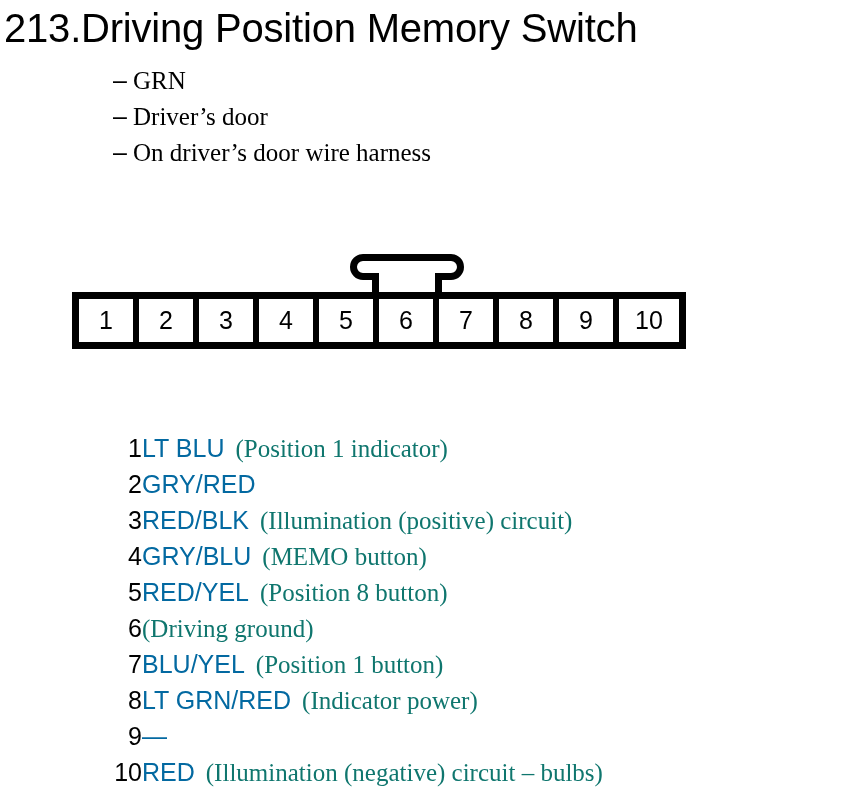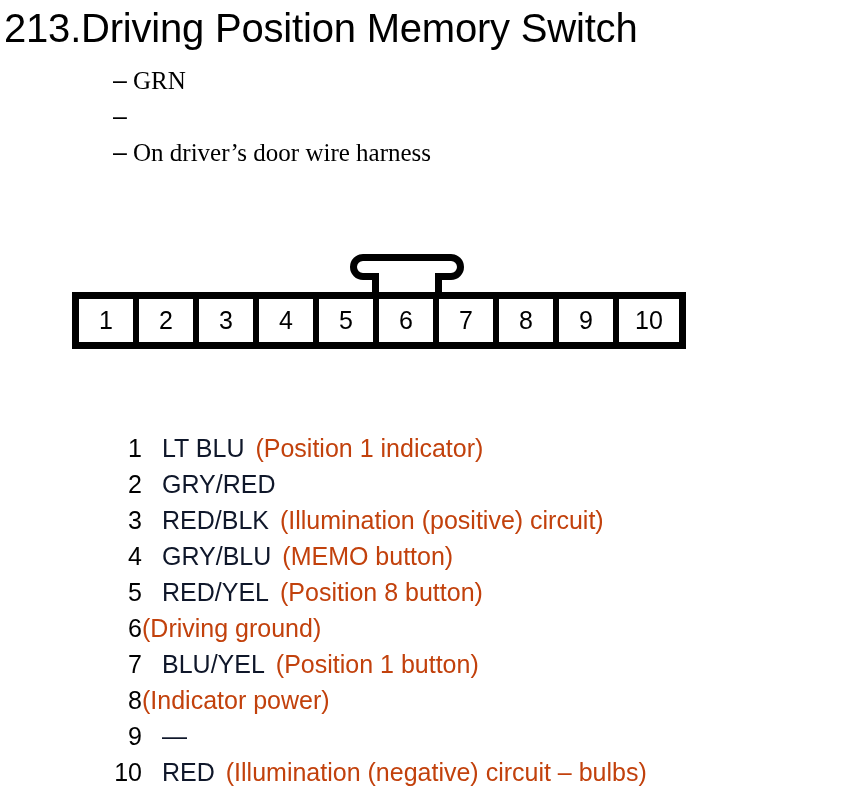--- a/index.html
+++ b/index.html
@@ -144,40 +144,41 @@
     line-height: 36px;
     white-space: nowrap;
   }
   .pin-number {
     width: 142px;
     flex: 0 0 142px;
     text-align: right;
     color: #000000;
   }
   .pin-wire {
-    color: #0f172a;
+    color: #0369a1;
     padding-right: 11px;
-    margin-left: 20px;
   }
   .pin-desc {
-    color: #c2410c;
+    color: #0f766e;
+    font-family: Liberation Serif, serif;
   }
 </style>
 </head>
 <body>
 
 <div id="page-title">213.Driving Position Memory Switch</div>
 
 <div id="subtitle-list">
   <div class="bullet-row">
     <span class="bullet-dash">–</span>
     <span class="bullet-text">GRN</span>
   </div>
   <div class="bullet-row">
     <span class="bullet-dash">–</span>
+    <span class="bullet-text">Driver’s door</span>
   </div>
   <div class="bullet-row">
     <span class="bullet-dash">–</span>
     <span class="bullet-text">On driver’s door wire harness</span>
   </div>
 </div>
 
 <div id="connector-diagram">
 
   <div id="connector-latch">
@@ -239,20 +240,21 @@
   </div>
 
   <div class="pin-row">
     <span class="pin-number">7</span>
     <span class="pin-wire">BLU/YEL</span>
     <span class="pin-desc">(Position 1 button)</span>
   </div>
 
   <div class="pin-row">
     <span class="pin-number">8</span>
+    <span class="pin-wire">LT GRN/RED</span>
     <span class="pin-desc">(Indicator power)</span>
   </div>
 
   <div class="pin-row">
     <span class="pin-number">9</span>
     <span class="pin-wire">—</span>
     <span class="pin-desc"></span>
   </div>
 
   <div class="pin-row">

